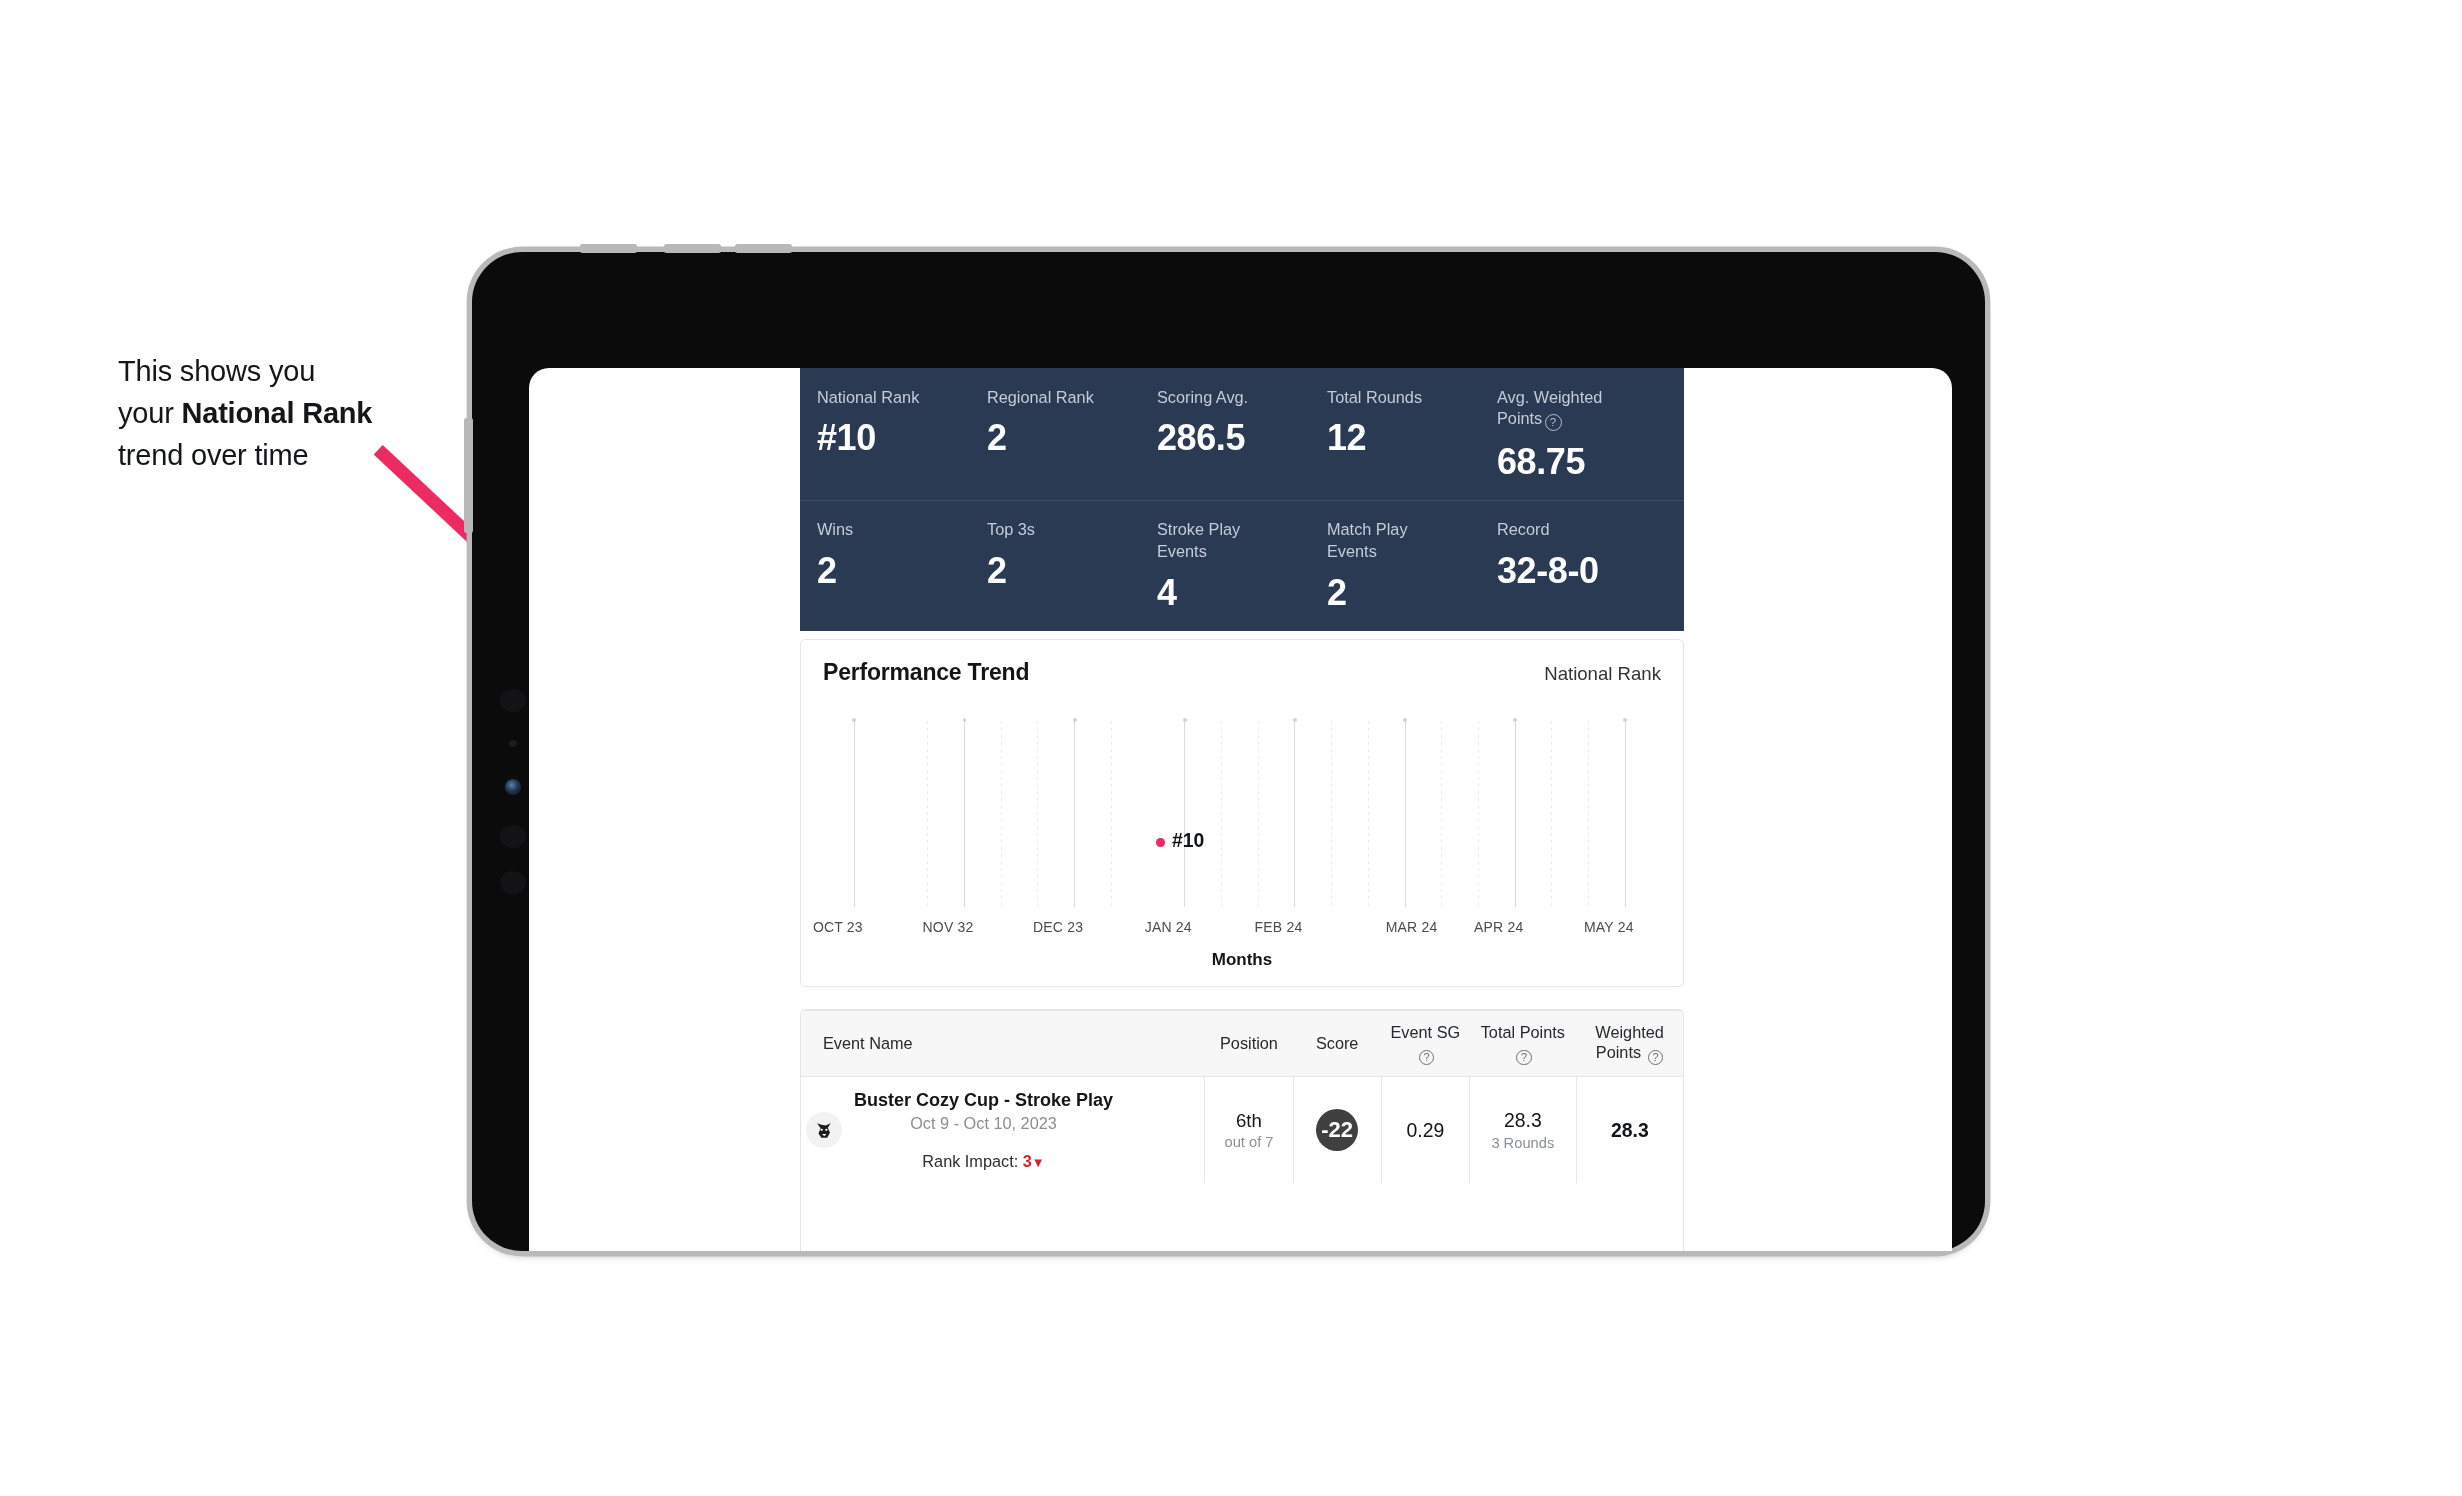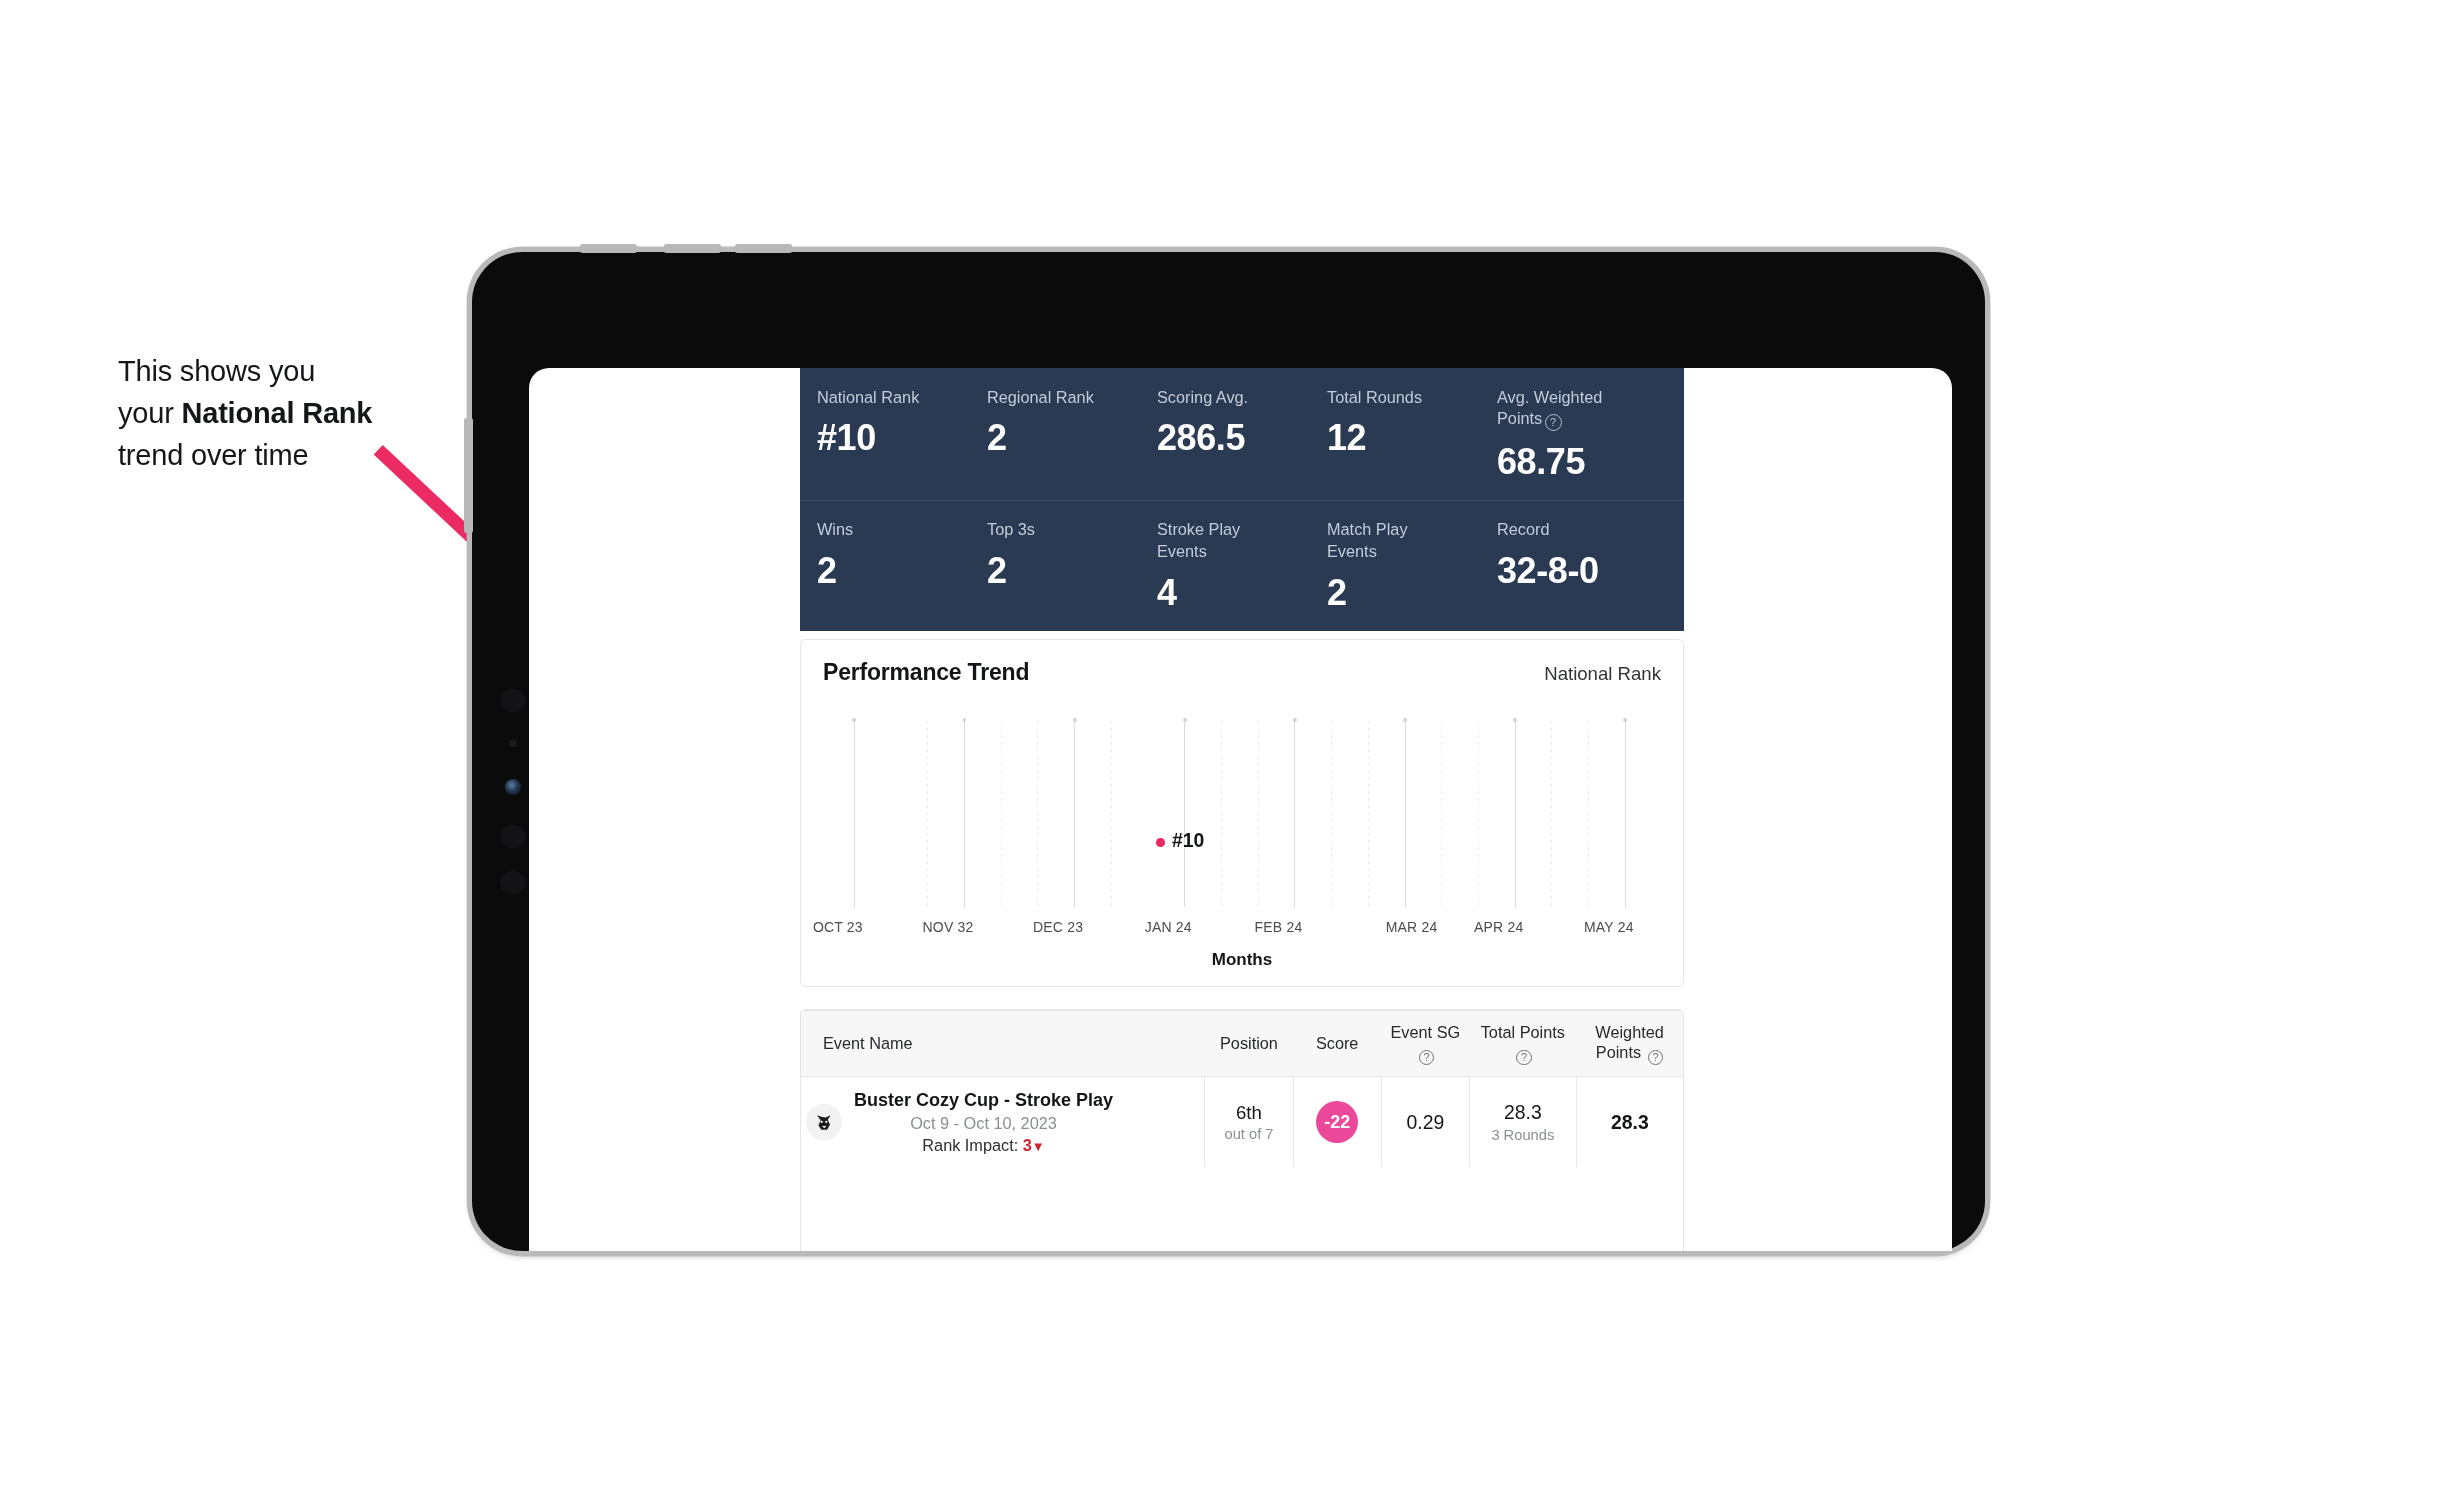--- a/index.html
+++ b/index.html
@@ -242,33 +242,33 @@
   .event-name-inner { display: flex; align-items: center; gap: 12.4px; }
   #event-logo {
     flex: 0 0 auto;
     width: 36px; height: 36px;
     border-radius: 50%;
     background: #f2f2f3;
     display: flex; align-items: center; justify-content: center;
   }
   .event-title { font-size: 18px; font-weight: 700; color: #141519; }
   .event-dates { font-size: 16.3px; color: #8b8e95; margin-top: 3.1px; }
-  .event-rank { font-size: 16.3px; color: #2b2d33; margin-top: 3px; }
+  .event-rank { font-size: 16.3px; color: #2b2d33; margin-top: 19px; }
   .event-rank b { color: #d3232f; font-weight: 700; }
   .down-caret { color: #d3232f; font-size: 13px; }
 
   .pos-main { font-size: 18.6px; color: #141519; }
   .pos-sub { font-size: 14.7px; color: #8b8e95; margin-top: 2.3px; }
   .score-badge {
     display: inline-flex; align-items: center; justify-content: center;
     width: 42px; height: 42px;
     border-radius: 50%;
-    background: #ec4899;
+    background: #404040;
     color: #ffffff;
-    font-size: 18px;
+    font-size: 22px;
     font-weight: 700;
   }
   .sg-val { font-size: 19.4px; color: #141519; }
   .tp-main { font-size: 19.4px; color: #141519; }
   .tp-sub { font-size: 14.7px; color: #8b8e95; margin-top: 2.3px; }
   .wp-val { font-size: 19.4px; font-weight: 700; color: #141519; }
 </style>
 </head>
 <body>
 

